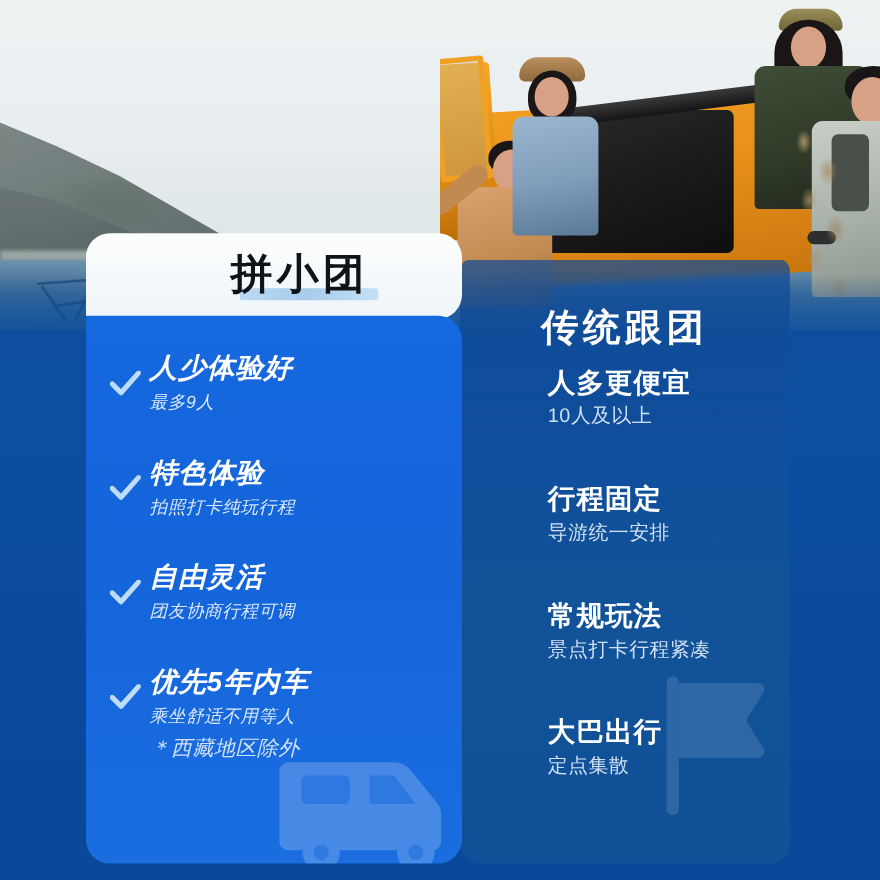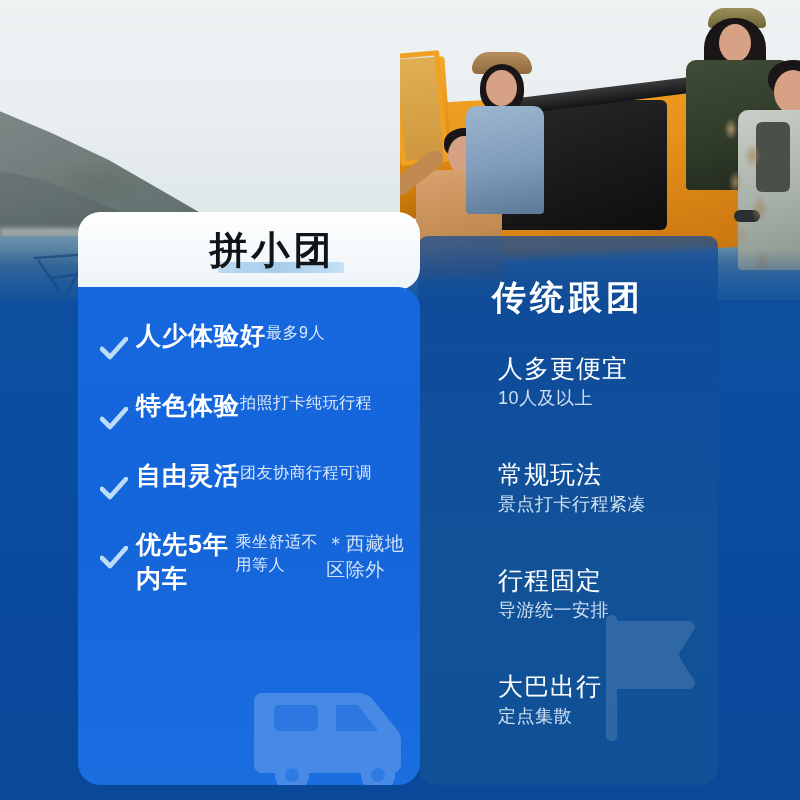--- a/index.html
+++ b/index.html
@@ -148,21 +148,21 @@
     border-radius:0 22px 22px 22px;
     overflow:hidden;
   }
   .bus-wm {
     position:absolute; right:-14px; bottom:-22px; width:190px; height:150px;
     opacity:.20;
   }
   .lc-list { position:absolute; left:0; top:32px; width:342px; }
   .lrow { display:flex; align-items:flex-start; padding:0 0 0 58px; margin-bottom:36px; position:relative; }
   .check { position:absolute; left:22px; top:18px; width:28px; height:24px; }
-  .ltexts { display:flex; flex-direction:row; }
+  .ltexts { display:flex; flex-direction:column;font-style:italic; }
   .ltitle { font-size:25px; font-weight:bold; color:#ffffff; letter-spacing:1px; line-height:1.35; }
   .lsub { font-size:16px; color:#dbe9fa; letter-spacing:.5px; margin-top:3px; line-height:1.4; }
   .lnote { font-size:19px; color:#cfe2f8; letter-spacing:.5px; margin-top:3px; }
 
   
   #right-card {
     position:absolute; left:418px; top:236px; width:300px; height:549px;
     background:linear-gradient(180deg,
         rgba(18,76,150,.72) 0%,
         rgba(16,76,152,.88) 14%,
@@ -173,21 +173,21 @@
     z-index:15; overflow:hidden;
     backdrop-filter:blur(3px);
   }
   .flag-wm { position:absolute; right:2px; bottom:38px; width:130px; height:140px; opacity:.13; }
   .rc-title {
     position:absolute; left:0; top:39px; width:100%; text-align:center;
     font-size:34px; font-weight:bold; color:#ffffff; letter-spacing:4px;
   }
   .rc-list { position:absolute; left:0; top:96px; width:100%; }
   .rrow { padding-left:80px; margin-bottom:47px; }
-  .rtitle { font-size:25px; font-weight:normal; color:#ffffff; letter-spacing:1px; line-height:1.35;margin-top:20px; }
+  .rtitle { font-size:25px; font-weight:bold; color:#ffffff; letter-spacing:1px; line-height:1.35; }
   .rsub { font-size:18px; color:#cfe0f3; letter-spacing:.5px; margin-top:0; line-height:1.4; }
 </style>
 </head>
 <body>
 
 <div id="scene">
   <div class="sky"></div>
   <div class="hill"></div>
   <div class="hill2"></div>
   <div class="trees"></div>
@@ -330,25 +330,25 @@
   </svg>
 
   <div class="rc-title">传统跟团</div>
 
   <div class="rc-list">
     <div class="rrow">
       <div class="rtitle">人多更便宜</div>
       <div class="rsub">10人及以上</div>
     </div>
     <div class="rrow">
+      <div class="rtitle">行程固定</div>
+      <div class="rsub">导游统一安排</div>
+    </div>
+    <div class="rrow">
       <div class="rtitle">常规玩法</div>
       <div class="rsub">景点打卡行程紧凑</div>
-    </div>
-    <div class="rrow">
-      <div class="rtitle">行程固定</div>
-      <div class="rsub">导游统一安排</div>
     </div>
     <div class="rrow">
       <div class="rtitle">大巴出行</div>
       <div class="rsub">定点集散</div>
     </div>
   </div>
 </div>
 
 </body></html>

